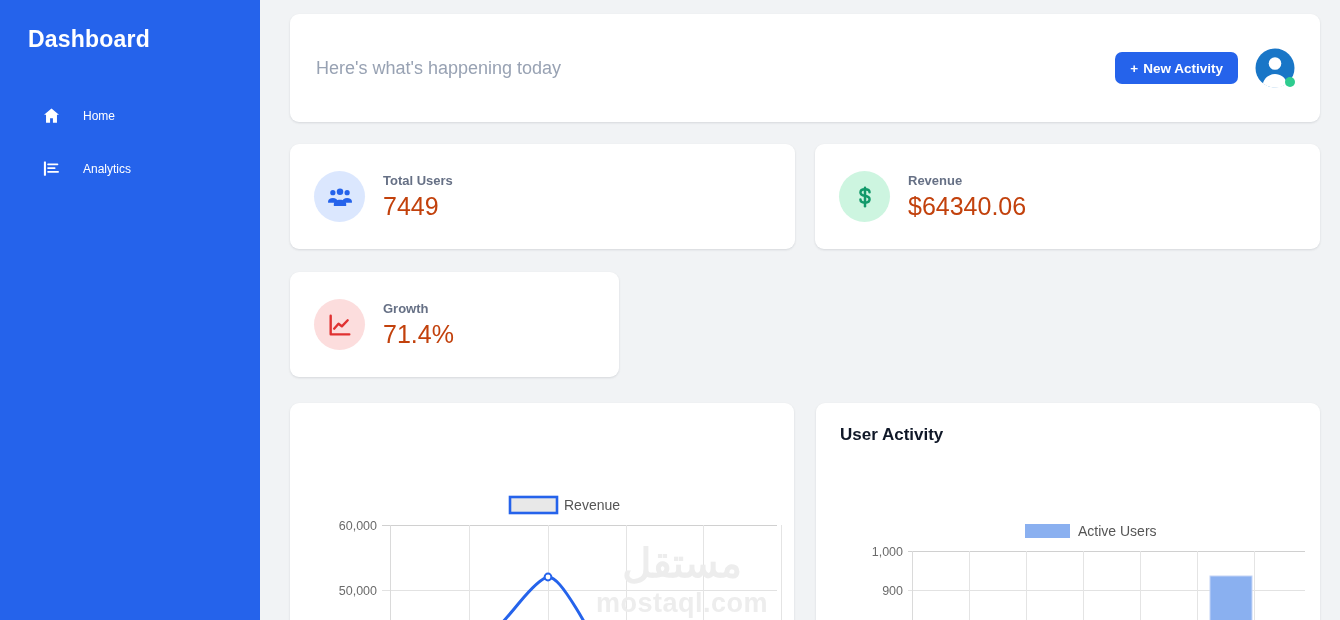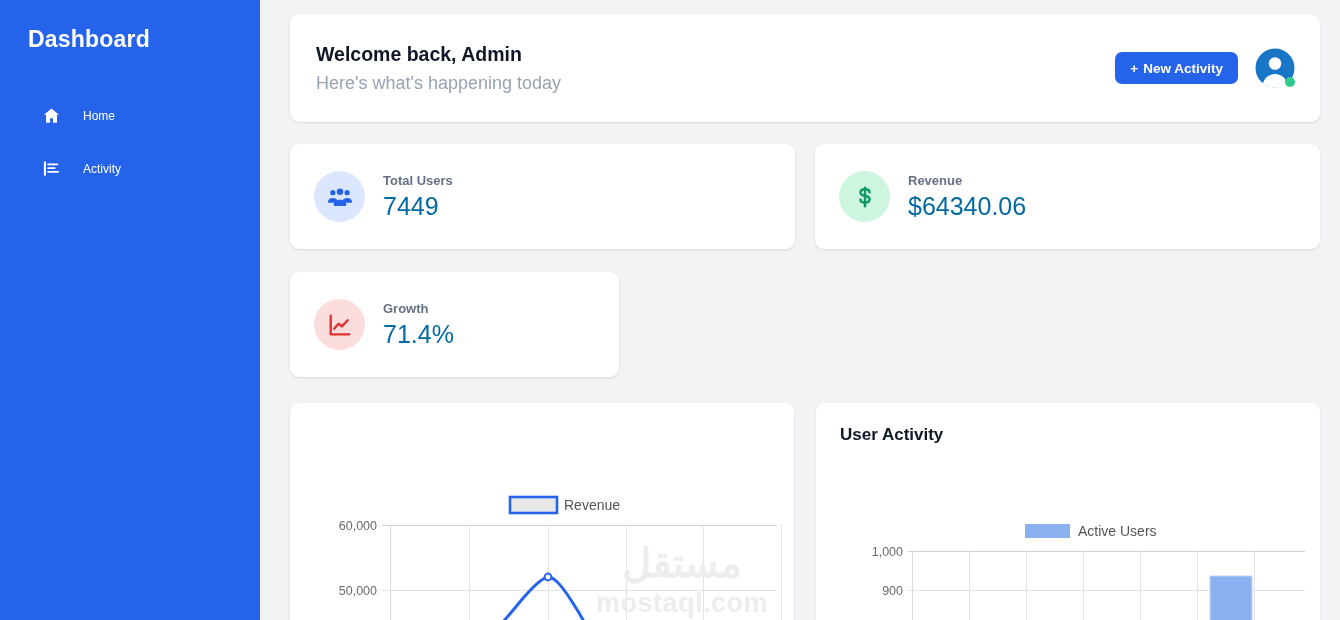--- a/index.html
+++ b/index.html
@@ -99,21 +99,21 @@
   .stat-icon {
     width: 51px; height: 51px; border-radius: 50%;
     display: flex; align-items: center; justify-content: center;
     flex: 0 0 51px;
   }
   .stat-label {
     font-size: 13px; font-weight: bold; color: #667085;
     margin-bottom: 5px; white-space: nowrap;
   }
   .stat-value {
-    font-size: 25px; color: #0369a1; white-space: nowrap;
+    font-size: 25px; color: #c2410c; white-space: nowrap;
     line-height: 1.05;
   }
 
   
   .charts-row { display: flex; gap: 22px; margin-top: 26px; }
   .chart-card { flex: 1; height: 300px; padding: 22px 18px 0 24px; position: relative; overflow: hidden; }
   .chart-title {
     font-size: 17px; font-weight: bold; color: #101828;
     margin-bottom: 6px; white-space: nowrap;
   }
@@ -152,33 +152,32 @@
 
       <div class="nav-item">
         <span class="nav-icon">
           <svg width="19" height="19" viewBox="0 0 24 24" fill="#ffffff">
             <rect x="2.4" y="3" width="2.6" height="18" rx="0.6"></rect>
             <rect x="6.6" y="5.6" width="14" height="2.3" rx="1"></rect>
             <rect x="6.6" y="10.4" width="10.5" height="2.3" rx="1"></rect>
             <rect x="6.6" y="15.2" width="14.8" height="2.3" rx="1"></rect>
           </svg>
         </span>
-        <span class="nav-label">Activity</span>
+        <span class="nav-label">Analytics</span>
       </div>
 
 
 
     </nav>
   </aside>
 
   <main class="main">
 
     <section class="card welcome">
       <div>
-        <div class="welcome-title">Welcome back, Admin</div>
         <div class="welcome-sub">Here's what's happening today</div>
       </div>
       <div class="welcome-right">
         <button class="btn-primary">
           <span>+</span>
           <span>New Activity</span>
         </button>
         <div class="avatar-wrap">
           <svg width="42" height="42" viewBox="0 0 42 42">
             <circle cx="21" cy="21" r="19.5" fill="#1976c7"></circle>

